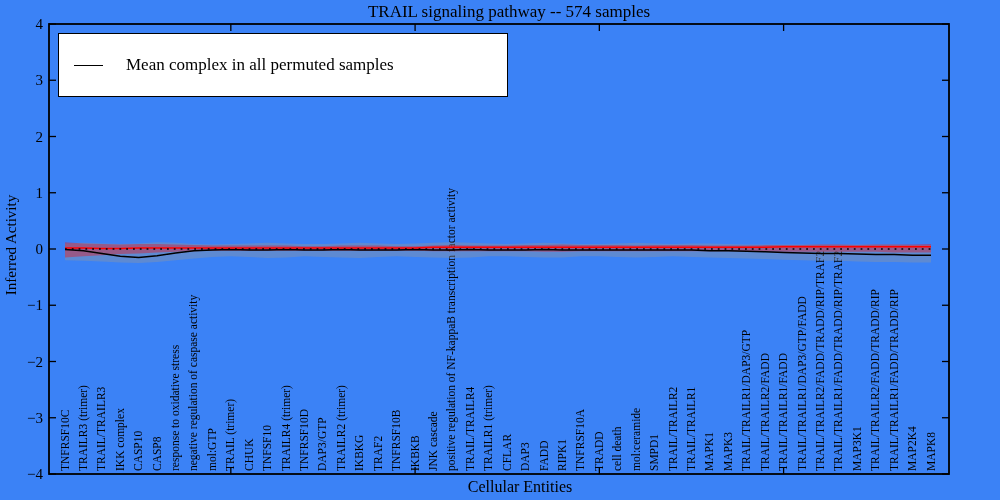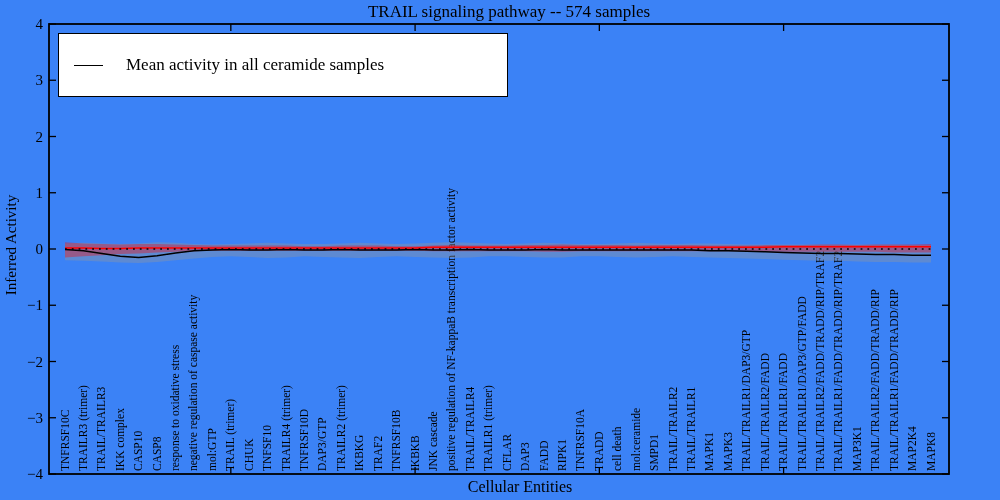--- a/index.html
+++ b/index.html
@@ -124,16 +124,16 @@
       <div class="ytick" style="top: 239px;">0</div>
       <div class="ytick" style="top: 295.25px;">−1</div>
       <div class="ytick" style="top: 351.5px;">−2</div>
       <div class="ytick" style="top: 407.75px;">−3</div>
       <div class="ytick" style="top: 464px;">−4</div>
     </div>
 
   <div class="legend">
     <div class="legend-row">
       <span class="legend-line"></span>
-      <span class="legend-label">Mean activity in all ceramide samples</span>
+      <span class="legend-label">Mean complex in all permuted samples</span>
     </div>
   </div>
 </div>
 
 </body></html>

